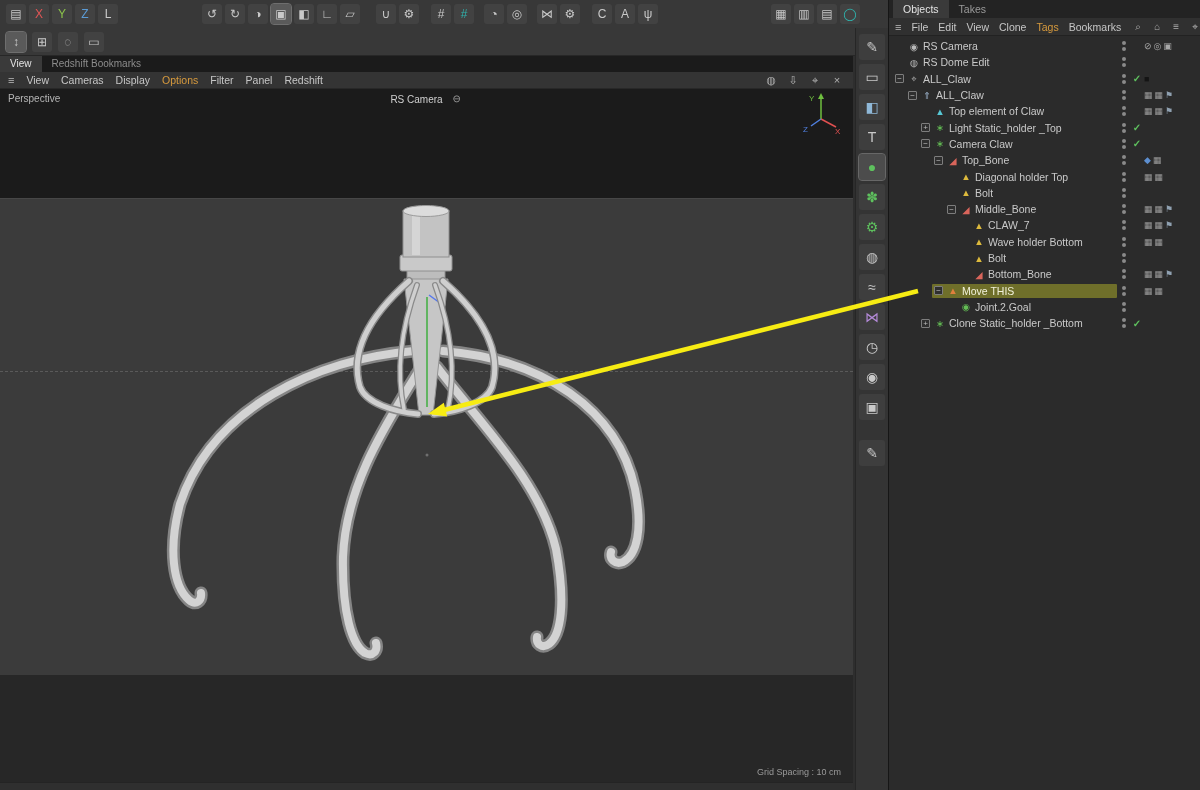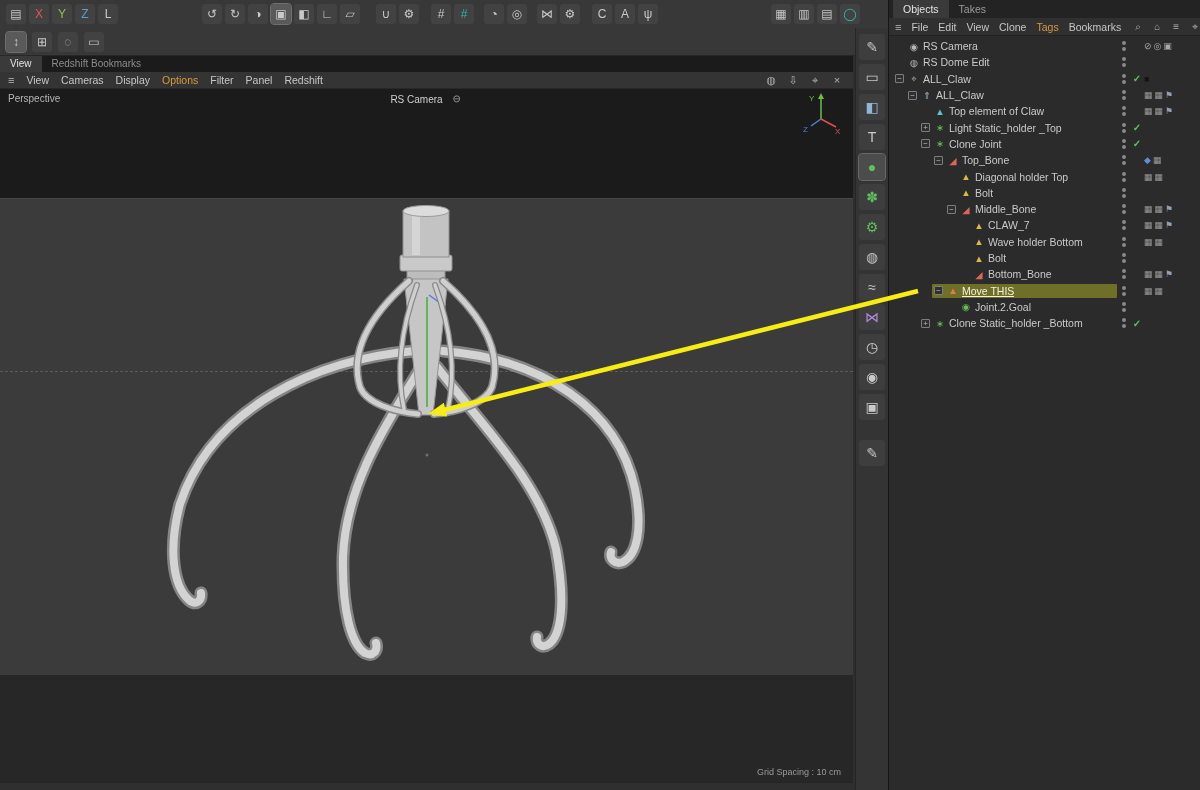--- a/index.html
+++ b/index.html
@@ -65,21 +65,21 @@
 
   #tree { position:absolute; left:0; right:0; top:38px; }
   .trow { display:flex; align-items:center; height:16.3px; padding-right:4px; }
   .ind { flex:none; }
   .bandwrap { display:flex; align-items:center; gap:3px; flex:1; min-width:0; height:14px; border-radius:1px; padding-left:1px; }
   .trow.sel .bandwrap { background:#6f6f2a; }
   .twist { flex:none; width:11px; text-align:center; font-size:8px; color:#bdbdbd; }
   .twist.box { width:9px; height:9px; line-height:7px; border:1px solid #7d7d7d; background:#2f2f2f; border-radius:1px; margin:0 1px; }
   .oicon { flex:none; width:12px; text-align:center; font-size:9.5px; }
   .lbl { font-size:10.5px; color:#c9c9c9; white-space:nowrap; overflow:hidden; }
-  .trow.sel .lbl { color:#f2f2dc;text-decoration:underline; }
+  .trow.sel .lbl { color:#f2f2dc; }
   .dots { flex:none; width:13px; display:flex; flex-direction:column; align-items:center; gap:2px; }
   .dots i { width:4px; height:4px; border-radius:50%; background:#8a8a8a; }
   .chk { flex:none; width:14px; text-align:center; font-size:10px; color:#5ec15e; font-weight:bold; }
   .tags { flex:none; width:52px; display:flex; gap:2px; align-items:center; }
   .tag { font-size:9px; line-height:10px; }
   #arrow { position:absolute; left:0; top:0; z-index:60; pointer-events:none; }
 </style>
 </head>
 <body>
 
@@ -363,21 +363,21 @@
             <i></i>
           </span>
           <span class="chk">✓</span>
           <span class="tags"></span>
         </div>
         <div class="trow">
           <span class="ind" style="width: 30px;"></span>
           <span class="bandwrap">
             <span class="twist box">−</span>
             <span class="oicon" style="color: rgb(100, 191, 85);">∗</span>
-            <span class="lbl">Clone Joint</span>
+            <span class="lbl">Camera Claw</span>
           </span>
           <span class="dots">
             <i></i>
             <i></i>
           </span>
           <span class="chk">✓</span>
           <span class="tags"></span>
         </div>
         <div class="trow">
           <span class="ind" style="width: 43px;"></span>

